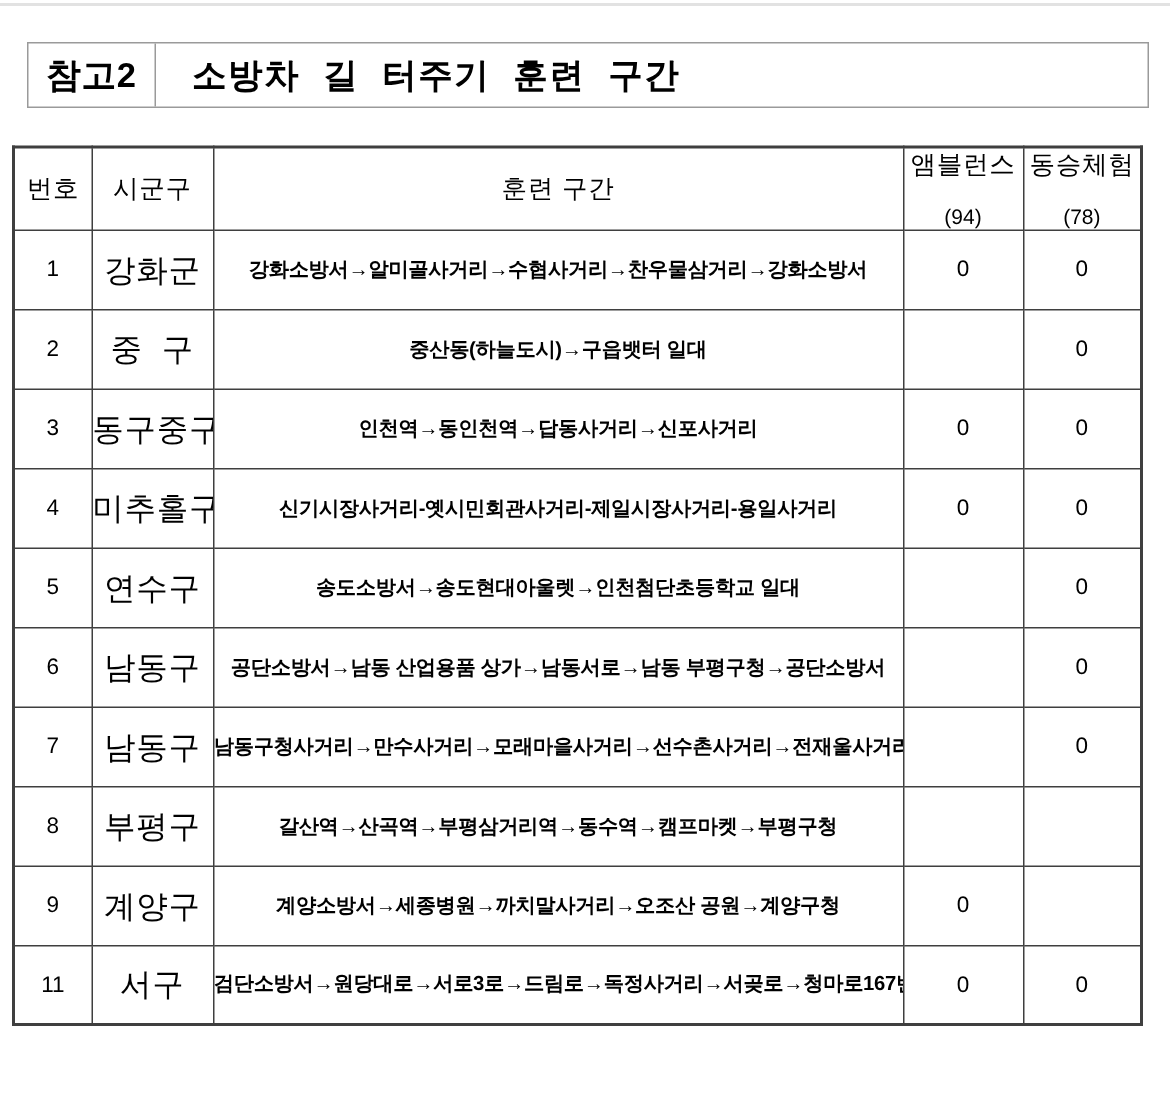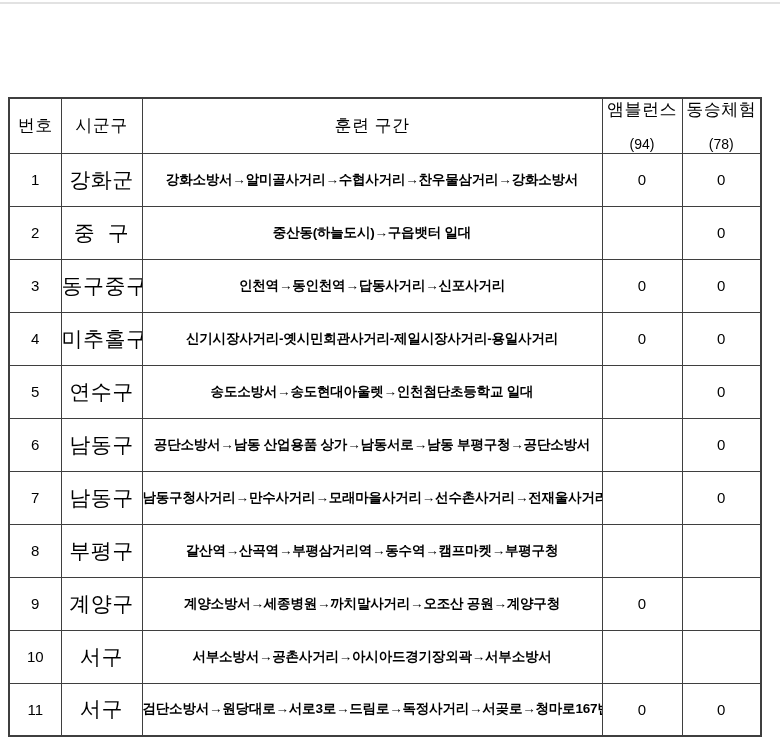--- a/index.html
+++ b/index.html
@@ -108,20 +108,24 @@
   }
   td.c-amb, td.c-ride { font-size: 15px; }
 </style>
 </head>
 <body>
 
 <div class="page">
 
   <div class="top-rule"></div>
 
+  <div class="header-box">
+    <div class="ref-label">참고2</div>
+    <div class="doc-title">소방차 길 터주기 훈련 구간</div>
+  </div>
 
   <table class="drill">
     <colgroup>
       <col style="width:52px">
       <col style="width:81px">
       <col style="width:460px">
       <col style="width:80px">
       <col style="width:79px">
     </colgroup>
     <thead>
@@ -211,27 +215,20 @@
   </tr>
 
   <tr class="data-row">
     <td class="c-no">9</td>
     <td class="c-dist">계양구</td>
     <td class="c-sec">계양소방서→세종병원→까치말사거리→오조산 공원→계양구청</td>
     <td class="c-amb">0</td>
     <td class="c-ride"></td>
   </tr>
 
-  <tr class="data-row">
-    <td class="c-no">10</td>
-    <td class="c-dist">서구</td>
-    <td class="c-sec">서부소방서→공촌사거리→아시아드경기장외곽→서부소방서</td>
-    <td class="c-amb"></td>
-    <td class="c-ride"></td>
-  </tr>
 
   <tr class="data-row">
     <td class="c-no">11</td>
     <td class="c-dist">서구</td>
     <td class="c-sec">검단소방서→원당대로→서로3로→드림로→독정사거리→서곶로→청마로167번안길→검단소방서</td>
     <td class="c-amb">0</td>
     <td class="c-ride">0</td>
   </tr>
 </tbody>
   </table>

